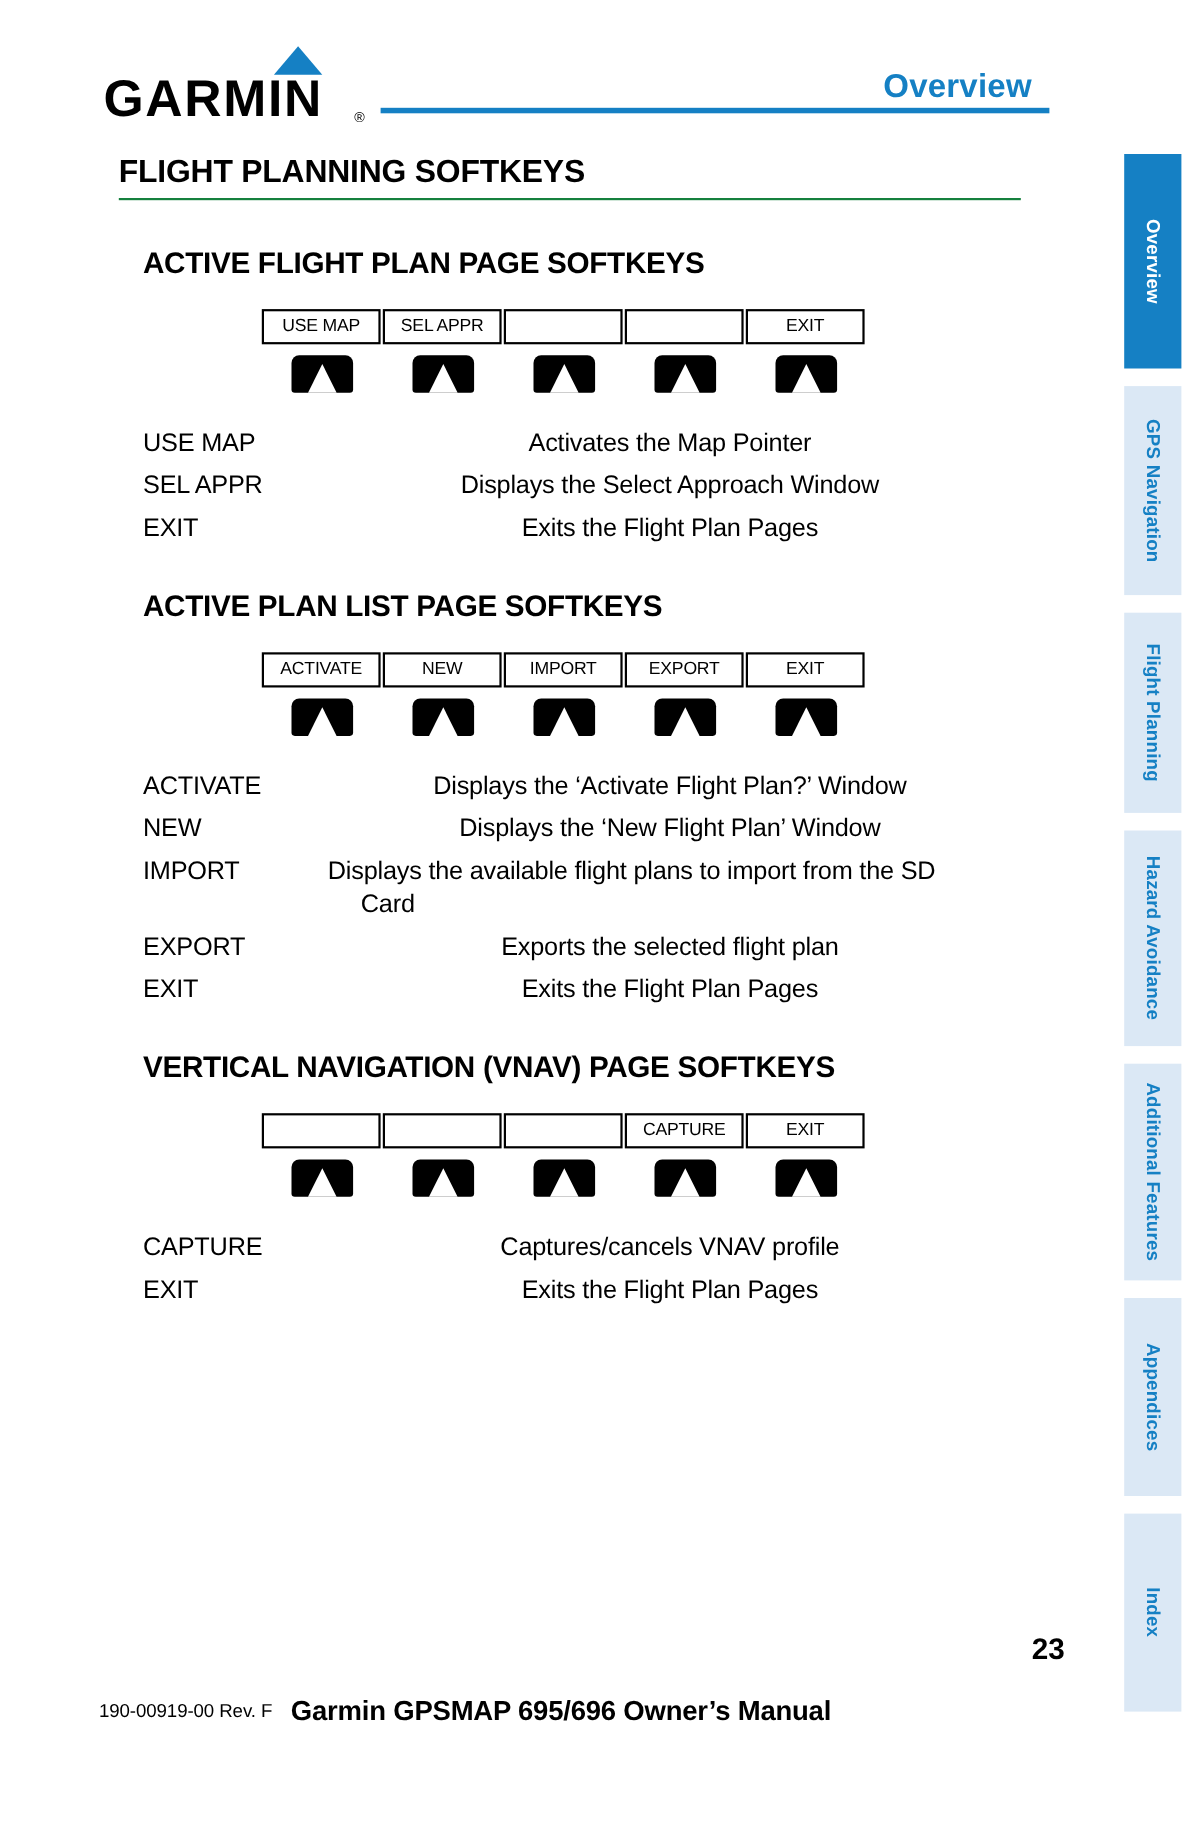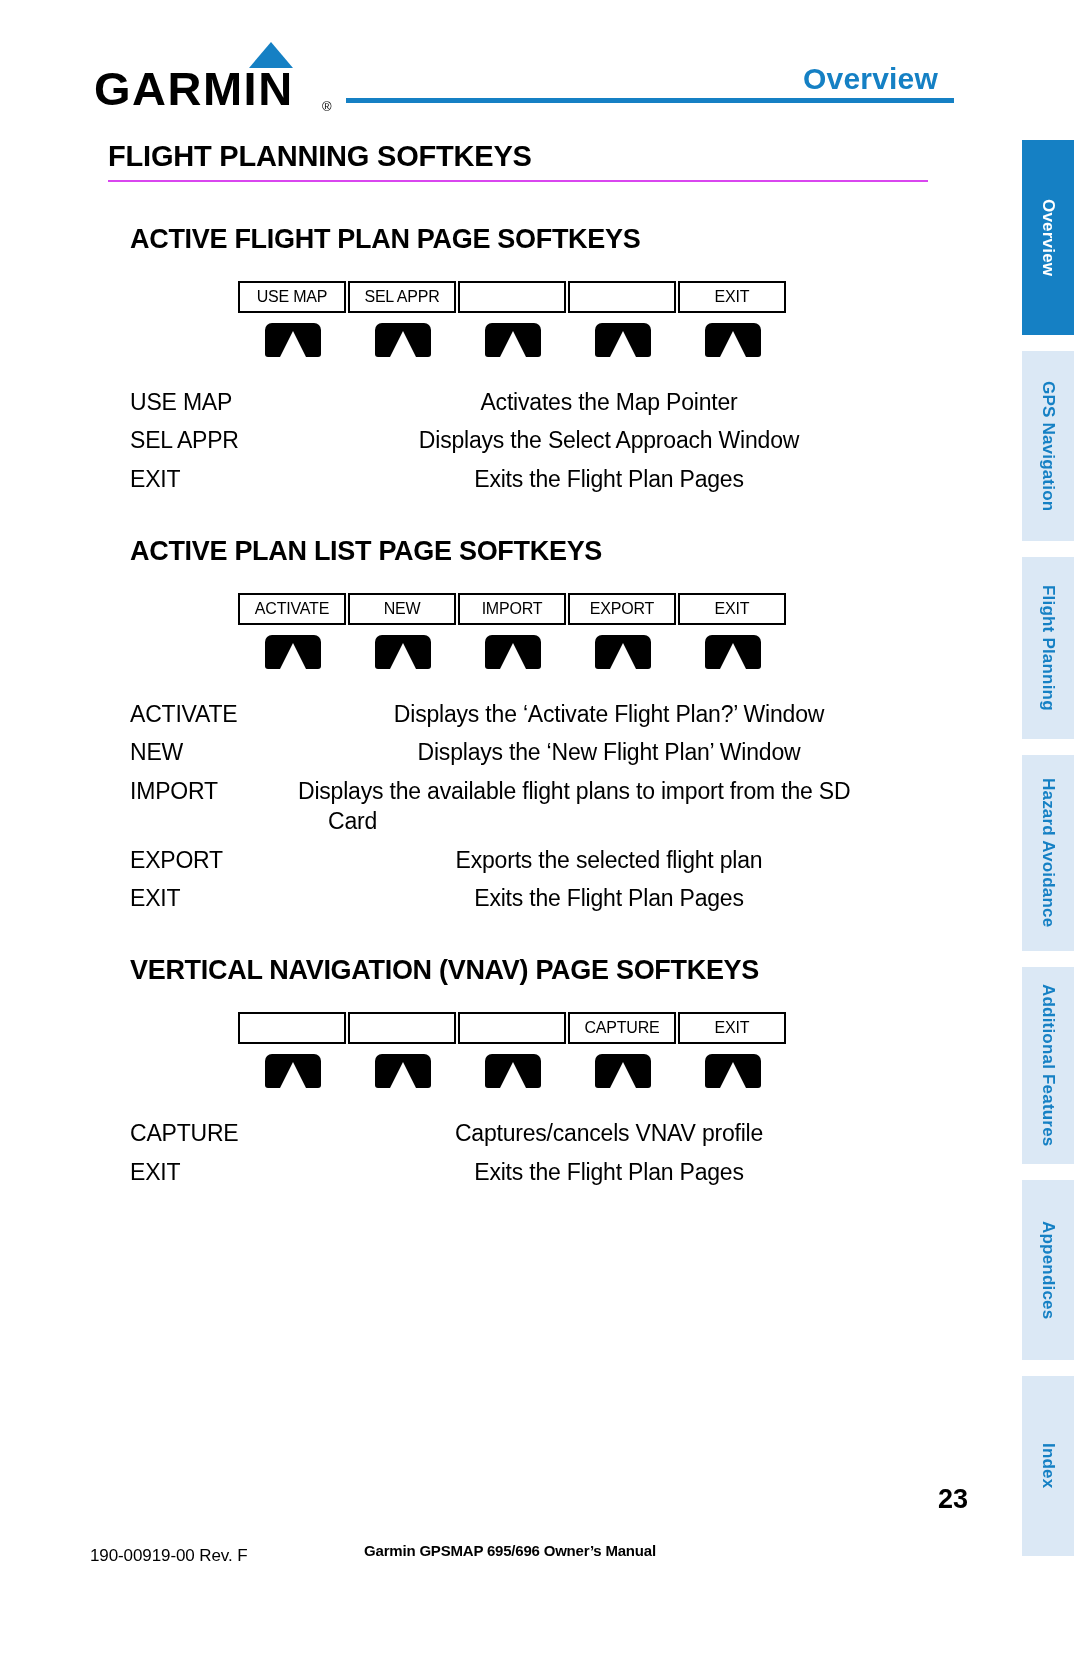--- a/index.html
+++ b/index.html
@@ -89,21 +89,21 @@
   }
 
   h1.page-title {
     margin: 0;
     font-size: 29px;
     font-weight: bold;
     letter-spacing: -0.2px;
     font-family: "Liberation Sans", sans-serif;
     color: #000;
     padding-bottom: 7px;
-    border-bottom: 2px solid #d946ef;
+    border-bottom: 2px solid #15803d;
     width: 820px;
   }
 
   h2.section-title {
     margin: 42px 0 0 22px;
     font-size: 27px;
     font-weight: bold;
     letter-spacing: -0.3px;
     color: #000;
   }
@@ -254,21 +254,21 @@
     top: 12px;
     font-size: 17px;
     color: #000;
     letter-spacing: -0.1px;
   }
   #footer-center {
     position: absolute;
     left: 0; right: 0;
     top: 8px;
     text-align: center;
-    font-size: 15px;
+    font-size: 25px;
     font-weight: bold;
     color: #000;
     letter-spacing: -0.2px;
     padding-right: 60px;
   }
 </style>
 </head>
 <body>
 
 <div id="page">

